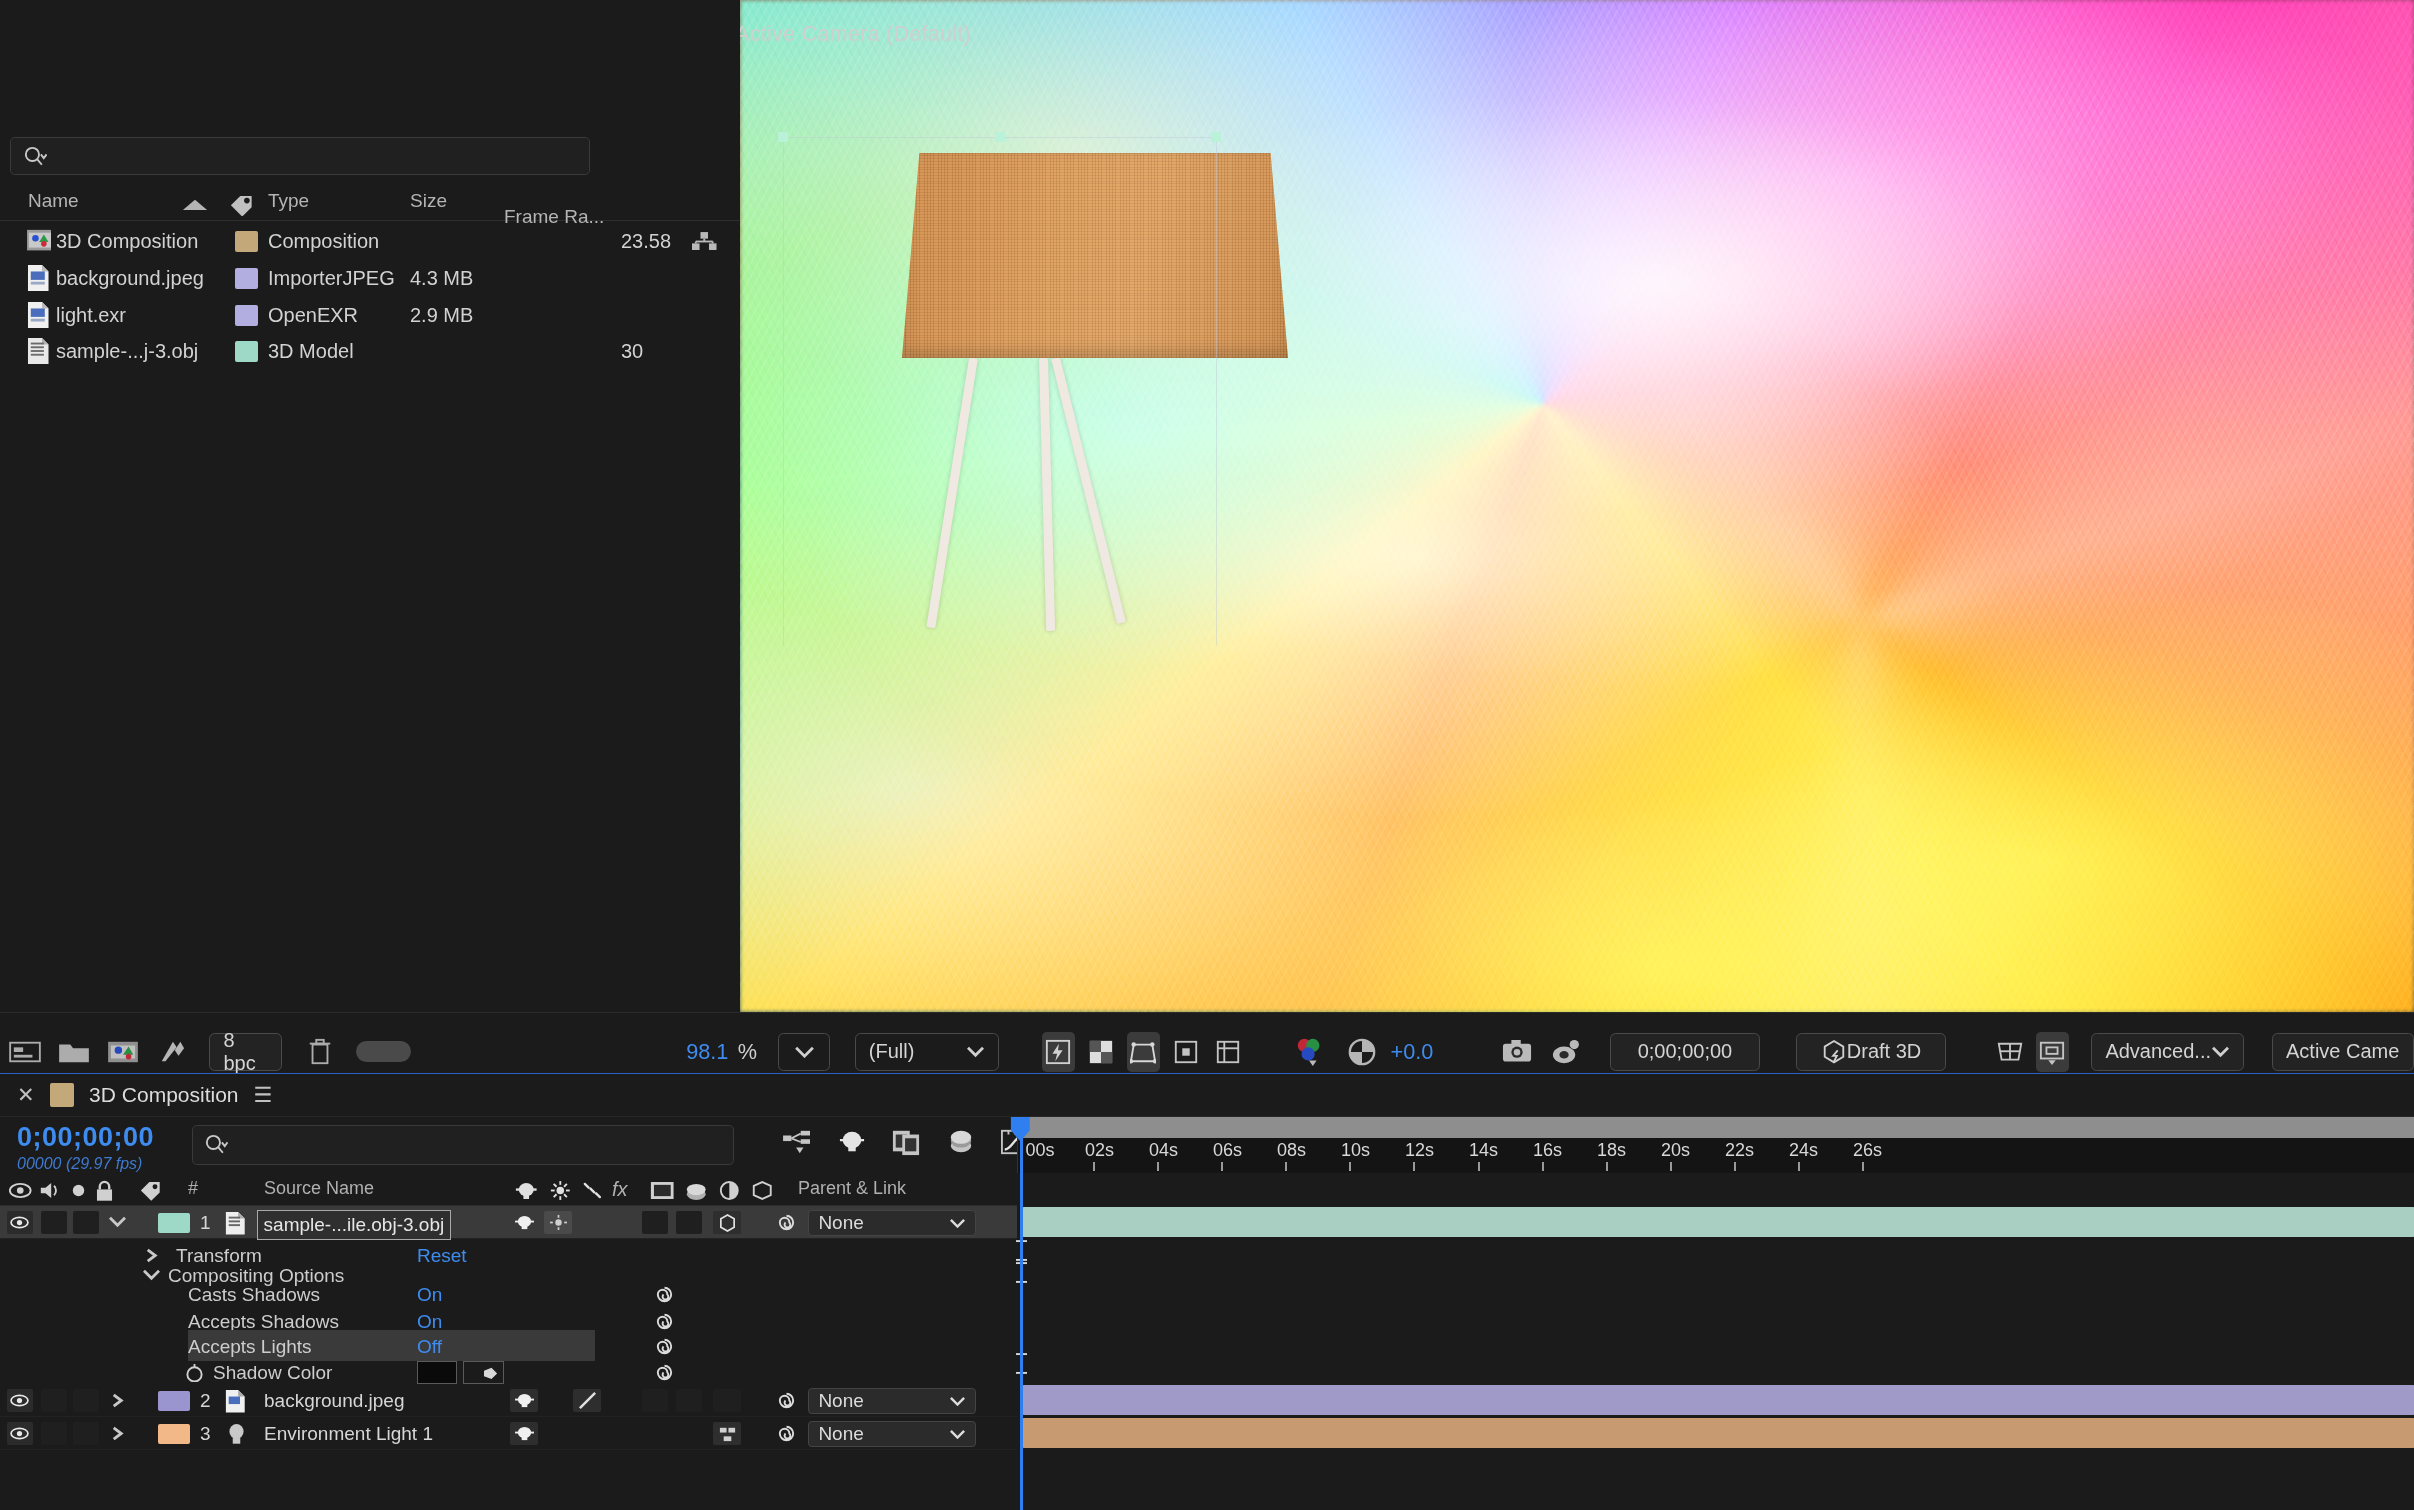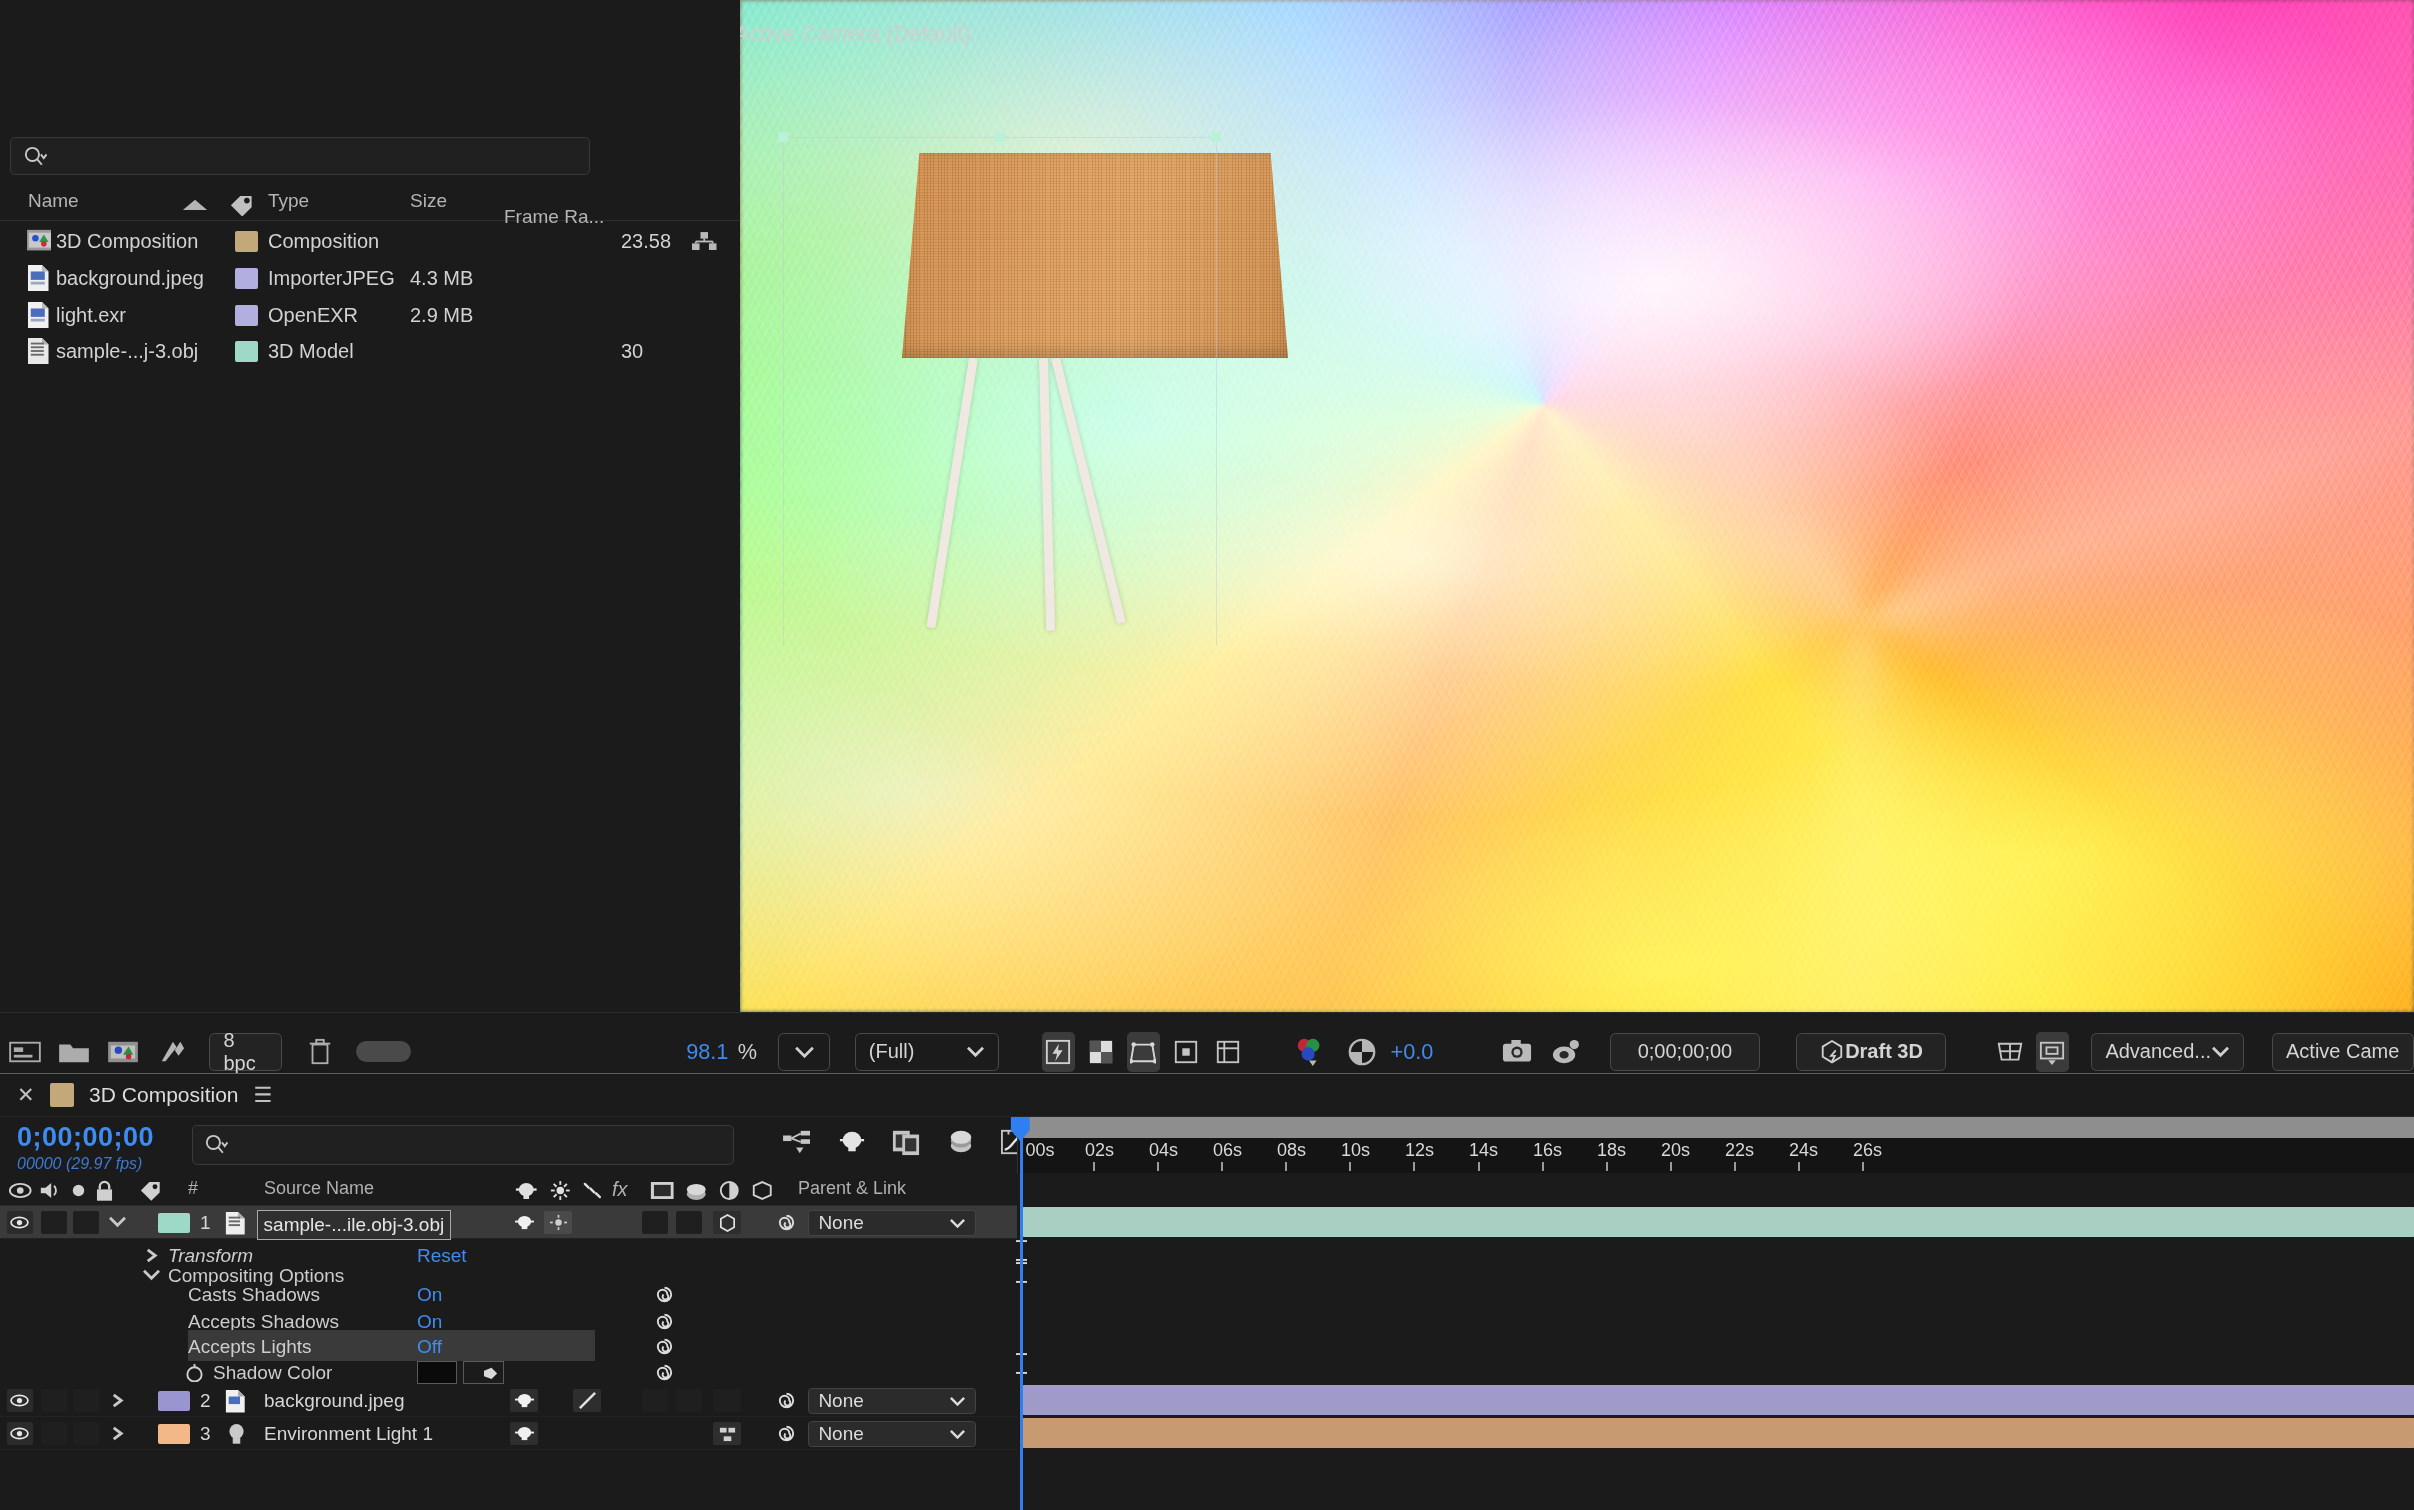--- a/index.html
+++ b/index.html
@@ -389,21 +389,21 @@
     </div>
     <div class="tb-ico" style="margin-left:17px;">
       <svg width="30" height="26" viewBox="0 0 32 28">
           <ellipse cx="15" cy="17" rx="12" ry="9" fill="#c8c8c8"></ellipse>
           <ellipse cx="15" cy="17" rx="5" ry="4" fill="#2b2b2b"></ellipse>
           <circle cx="26" cy="6" r="5" fill="#c8c8c8"></circle>
         </svg>
     </div>
     <div class="pill" style="margin-left:30px;width:179px;">0;00;00;00</div>
 
-    <div class="pill" style="margin-left:36px;width:179px;gap:0;font-weight:bold;">
+    <div class="pill" style="margin-left:36px;width:179px;gap:0;">
       <svg width="26" height="24.5" viewBox="0 0 28 26">
           <polygon points="4,8 14,2 24,8 24,19 14,25 4,19" fill="none" stroke="#d0d0d0" stroke-width="2"></polygon>
           <polyline points="18,12 13,18 17,18 14,24" fill="none" stroke="#d0d0d0" stroke-width="2"></polyline>
         </svg>
       <span>Draft 3D</span>
     </div>
 
     <div class="sqbtn" style="margin-left:47px;">
       <svg width="28" height="24.5" viewBox="0 0 30 26">
           <polygon points="3,5 27,5 24,22 6,22" fill="none" stroke="#c4c4c4" stroke-width="2"></polygon>
@@ -636,21 +636,21 @@
         <svg width="17" height="10.4" viewBox="0 0 18 11">
             <polyline points="2,2 9,9 16,2" fill="none" stroke="#dcdcdc" stroke-width="2.6"></polyline>
           </svg>
       </div>
     </div>
 
     <div class="lrow" style="top:165px;border-bottom:none;">
       <svg class="twisty" style="left:143px;" width="17" height="17" viewBox="0 0 18 18">
           <polyline points="5,3 13,9 5,15" fill="none" stroke="#c8c8c8" stroke-width="3"></polyline>
         </svg>
-      <div class="prop" style="left:168px;top:5.6px;font-style:italic;">Transform</div>
+      <div class="prop" style="left:176px;top:5.6px;">Transform</div>
       <div class="val" style="left:417px;top:5.6px;">Reset</div>
     </div>
 
     <div class="lrow" style="top:185px;border-bottom:none;">
       <svg class="twisty" style="left:141px;" width="21" height="15" viewBox="0 0 22 16">
           <polyline points="3,4 11,12 19,4" fill="none" stroke="#c8c8c8" stroke-width="3"></polyline>
         </svg>
       <div class="prop" style="left:168px;top:5.6px;">Compositing Options</div>
     </div>
 

